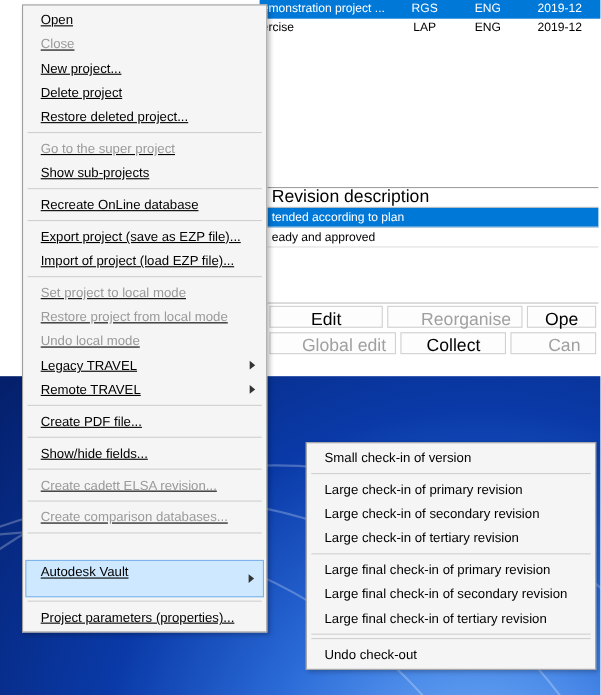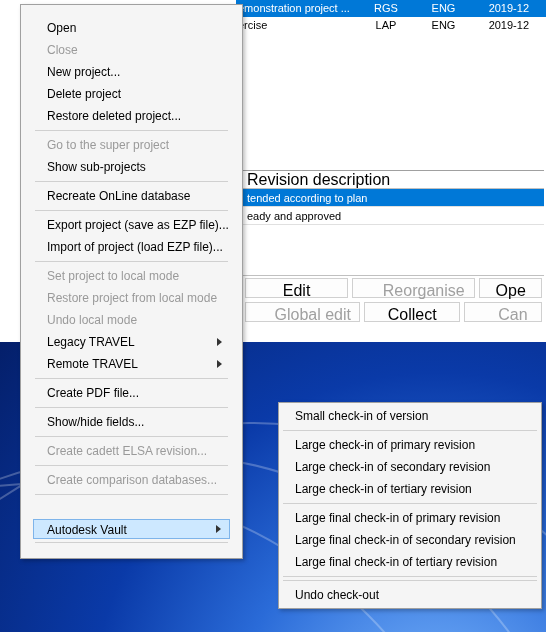--- a/index.html
+++ b/index.html
@@ -49,28 +49,28 @@
     flex: 1; height: 20px; line-height: 24px; text-align: center;
     border: 1px solid #d0d0d0; margin: 2px; font-size: 16px; background: #fdfdfd;
   }
   .btn.disabled { color: #a0a0a0; padding-left: 20px; }
 
   
   .menu {
     position: absolute; top: 4px; left: 20px; width: 223px;
     background: #f5f5f5; border: 1px solid #a0a0a0;
     box-shadow: 2px 2px 4px rgba(0,0,0,0.25);
-    padding: 12px; z-index: 5;
+    padding: 2px; z-index: 5; text-decoration: underline;
   }
   .menu-item {
     height: 22px; line-height: 22px; padding: 0 26px 0 14px;
     position: relative; white-space: nowrap; cursor: default;
   }
   .menu-item.disabled { color: #9a9a9a; }
-  .menu-item.hover { background: #cde8ff; border: 1px solid #7eb4ea; padding: 0 25px 0 13px; height: 20px; line-height: 20px; margin-top: 24px; }
+  .menu-item.hover { background: #cde8ff; border: 1px solid #7eb4ea; padding: 0 25px 0 13px; height: 34px; line-height: 20px; margin-top: 24px; }
   .menu-sep { height: 1px; background: #d0d0d0; margin: 3px 2px; }
   .submenu-arrow {
     position: absolute; right: 8px; top: 50%; transform: translateY(-50%);
     width: 0; height: 0; border-top: 4px solid transparent;
     border-bottom: 4px solid transparent; border-left: 5px solid #333;
   }
 
   
   .submenu {
     position: absolute; top: 402px; left: 278px; width: 264px;
@@ -156,20 +156,21 @@
   <div class="menu-sep"></div>
   <div class="menu-item disabled">Create cadett ELSA revision...</div>
   <div class="menu-sep"></div>
   <div class="menu-item disabled">Create comparison databases...</div>
   <div class="menu-sep"></div>
   <div class="menu-item hover">
     <span>Autodesk Vault</span>
     <span class="submenu-arrow"></span>
   </div>
   <div class="menu-sep"></div>
+  <div class="menu-item">Project parameters (properties)...</div>
 </div>
 
 <div class="submenu">
   <div class="menu-item">Small check-in of version</div>
   <div class="menu-sep"></div>
   <div class="menu-item">Large check-in of primary revision</div>
   <div class="menu-item">Large check-in of secondary revision</div>
   <div class="menu-item">Large check-in of tertiary revision</div>
   <div class="menu-sep"></div>
   <div class="menu-item">Large final check-in of primary revision</div>

